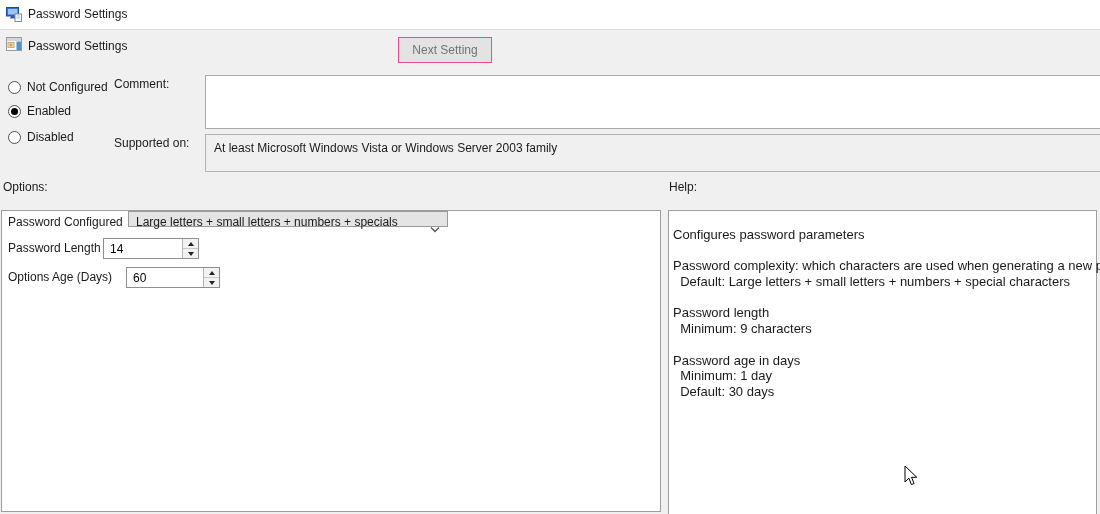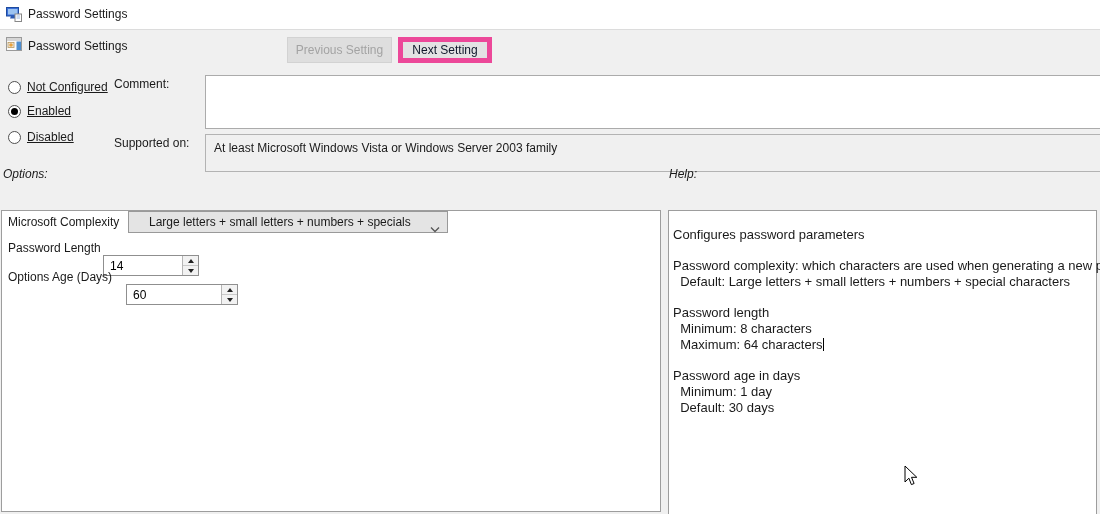--- a/index.html
+++ b/index.html
@@ -9,56 +9,56 @@
 
   
   .titlebar{position:absolute;left:0;top:0;width:1100px;height:29px;background:#ffffff;
             border-bottom:1px solid #dcdcdc;}
   .titlebar .ticon{position:absolute;left:5px;top:5px;width:18px;height:18px;}
   .titlebar .ttext{position:absolute;left:28px;top:7px;}
 
   
   .hicon{position:absolute;left:6px;top:36px;width:16px;height:16px;}
   .htitle{position:absolute;left:28px;top:39px;}
-  .btn{position:absolute;top:37px;height:26px;background:#e3e3e3;border:5px solid #ec4899;
-       font-family:"Liberation Sans",sans-serif;font-size:12px;color:#0f172a;padding:0;}
+  .btn{position:absolute;top:37px;height:26px;background:#e3e3e3;border:1px solid #ec4899;
+       font-family:"Liberation Sans",sans-serif;font-size:12px;color:#737373;padding:0;}
   .btn.prev{left:287px;width:105px;background:#dedede;border:1px solid #d2d2d2;color:#a3a3a3;}
   .btn.next{left:398px;width:94px;}
 
   
-  .radio-row{position:absolute;left:8px;height:16px;display:flex;align-items:center;text-decoration:underline;}
+  .radio-row{position:absolute;left:8px;height:16px;display:flex;align-items:center;}
   .radio{width:13px;height:13px;border:1px solid #4f4f4f;border-radius:50%;background:#fff;
          display:inline-block;box-sizing:border-box;position:relative;}
   .radio.checked::after{content:"";position:absolute;left:2px;top:2px;width:7px;height:7px;
          border-radius:50%;background:#000;}
   .radio-label{margin-left:6px;}
 
   
   .flabel{position:absolute;left:114px;}
   .comment-box{position:absolute;left:205px;top:75px;width:898px;height:54px;background:#fff;
                border:1px solid #ababab;resize:none;box-sizing:border-box;
                font-family:"Liberation Sans",sans-serif;font-size:12px;}
   .supported-box{position:absolute;left:205px;top:134px;width:898px;height:38px;background:#f0f0f0;
                border:1px solid #b3b3b3;box-sizing:border-box;padding:6px 8px;}
 
   
-  .sect{position:absolute;top:167px;font-style:italic;}
+  .sect{position:absolute;top:180px;}
 
   
   .panel{position:absolute;top:210px;background:#fff;border:1px solid #9d9d9d;box-sizing:border-box;}
   .panel.options{left:1px;width:660px;height:302px;}
   .panel.help{left:668px;width:429px;height:330px;}
 
   
   .opt-label{position:absolute;}
-  .dropdown{position:absolute;left:128px;top:211px;width:320px;height:22px;background:#e4e4e4;
-            border:1px solid #999;box-sizing:border-box;line-height:20px;padding-left:20px;}
+  .dropdown{position:absolute;left:128px;top:211px;width:320px;height:16px;background:#e4e4e4;
+            border:1px solid #999;box-sizing:border-box;line-height:20px;padding-left:7px;}
   .dd-chevron{position:absolute;right:7px;top:7px;}
   .spinbox{position:absolute;height:21px;background:#fff;border:1px solid #8f8f8f;
-           box-sizing:border-box;display:flex;margin-top:17px;}
+           box-sizing:border-box;display:flex;}
   .spin-val{flex:1;border:0;padding:0 0 0 6px;font-family:"Liberation Sans",sans-serif;
             font-size:12px;min-width:0;background:transparent;outline:none;}
   .spin-col{width:15px;display:flex;flex-direction:column;border-left:1px solid #b5b5b5;}
   .spin-btn{flex:1;background:#f2f2f2;border:0;border-bottom:1px solid #c9c9c9;display:flex;
             align-items:center;justify-content:center;padding:0;}
   .spin-btn:last-child{border-bottom:0;}
   .tri-up{width:0;height:0;border-left:3px solid transparent;border-right:3px solid transparent;
           border-bottom:4px solid #222;}
   .tri-down{width:0;height:0;border-left:3px solid transparent;border-right:3px solid transparent;
           border-top:4px solid #222;}
@@ -92,21 +92,20 @@
   <span class="hicon">
     <svg width="16" height="16" viewBox="0 0 16 16">
       <rect x="0.5" y="1.5" width="15" height="13" fill="#fbfbfb" stroke="#9a9a9a"></rect>
       <rect x="1" y="2" width="14" height="3" fill="#d6d6d6"></rect>
       <rect x="10.5" y="5.5" width="4.5" height="8.5" fill="#4f8fd0"></rect>
       <rect x="2" y="6.5" width="6" height="5" fill="#efe9df" stroke="#b99a5f" stroke-width="0.8"></rect>
       <circle cx="5" cy="9" r="1.8" fill="#e9a23b"></circle>
     </svg>
   </span>
   <span class="htitle">Password Settings</span>
-  <button class="btn prev" disabled="">Previous Setting</button>
   <button class="btn next">Next Setting</button>
 
   <div class="radio-row" style="top:79px">
     <span class="radio"></span>
     <span class="radio-label">Not Configured</span>
   </div>
   <div class="radio-row" style="top:103px">
     <span class="radio checked"></span>
     <span class="radio-label">Enabled</span>
   </div>
@@ -119,21 +118,21 @@
   <textarea class="comment-box" value="" style=""></textarea>
 
   <span class="flabel" style="top:136px">Supported on:</span>
   <div class="supported-box">At least Microsoft Windows Vista or Windows Server 2003 family</div>
 
   <span class="sect" style="left:3px">Options:</span>
   <span class="sect" style="left:669px">Help:</span>
 
   <div class="panel options"></div>
 
-  <span class="opt-label" style="left:8px;top:215px">Microsoft Complexity</span>
+  <span class="opt-label" style="left:8px;top:215px">Password Configured</span>
   <div class="dropdown">
     <span>Large letters + small letters + numbers + specials</span>
     <span class="dd-chevron">
       <svg width="10" height="7" viewBox="0 0 10 7">
           <polyline points="1,1.5 5,5.5 9,1.5" fill="none" stroke="#555" stroke-width="1.3"></polyline>
         </svg>
     </span>
   </div>
 
   <span class="opt-label" style="left:8px;top:241px">Password Length</span>
@@ -143,42 +142,41 @@
       <button class="spin-btn">
           <span class="tri-up"></span>
         </button>
       <button class="spin-btn">
           <span class="tri-down"></span>
         </button>
     </span>
   </div>
 
   <span class="opt-label" style="left:8px;top:270px">Options Age (Days)</span>
-  <div class="spinbox" style="left:126px;top:267px;width:112px">
+  <div class="spinbox" style="left:126px;top:267px;width:94px">
     <input class="spin-val" value="60" style="">
     <span class="spin-col">
       <button class="spin-btn">
           <span class="tri-up"></span>
         </button>
       <button class="spin-btn">
           <span class="tri-down"></span>
         </button>
     </span>
   </div>
 
   <div class="panel help"></div>
   <div class="help-text">
     <div class="help-line">Configures password parameters</div>
     <div class="help-line"></div>
     <div class="help-line">Password complexity: which characters are used when generating a new password</div>
     <div class="help-line">  Default: Large letters + small letters + numbers + special characters</div>
     <div class="help-line"></div>
     <div class="help-line">Password length</div>
-    <div class="help-line">  Minimum: 8 characters</div>
-    <div class="help-line"><span>  Maximum: 64 characters</span><span class="caret"></span></div>
+    <div class="help-line">  Minimum: 9 characters</div>
     <div class="help-line"></div>
     <div class="help-line">Password age in days</div>
     <div class="help-line">  Minimum: 1 day</div>
     <div class="help-line">  Default: 30 days</div>
   </div>
 
   <span class="cursor">
     <svg width="15" height="22" viewBox="0 0 15 22">
       <path d="M1 1 L1 17 L4.9 13.2 L7.4 19.6 L10.1 18.5 L7.5 12.3 L12.8 12.3 Z" fill="#ffffff" stroke="#000000" stroke-width="1"></path>
     </svg>

